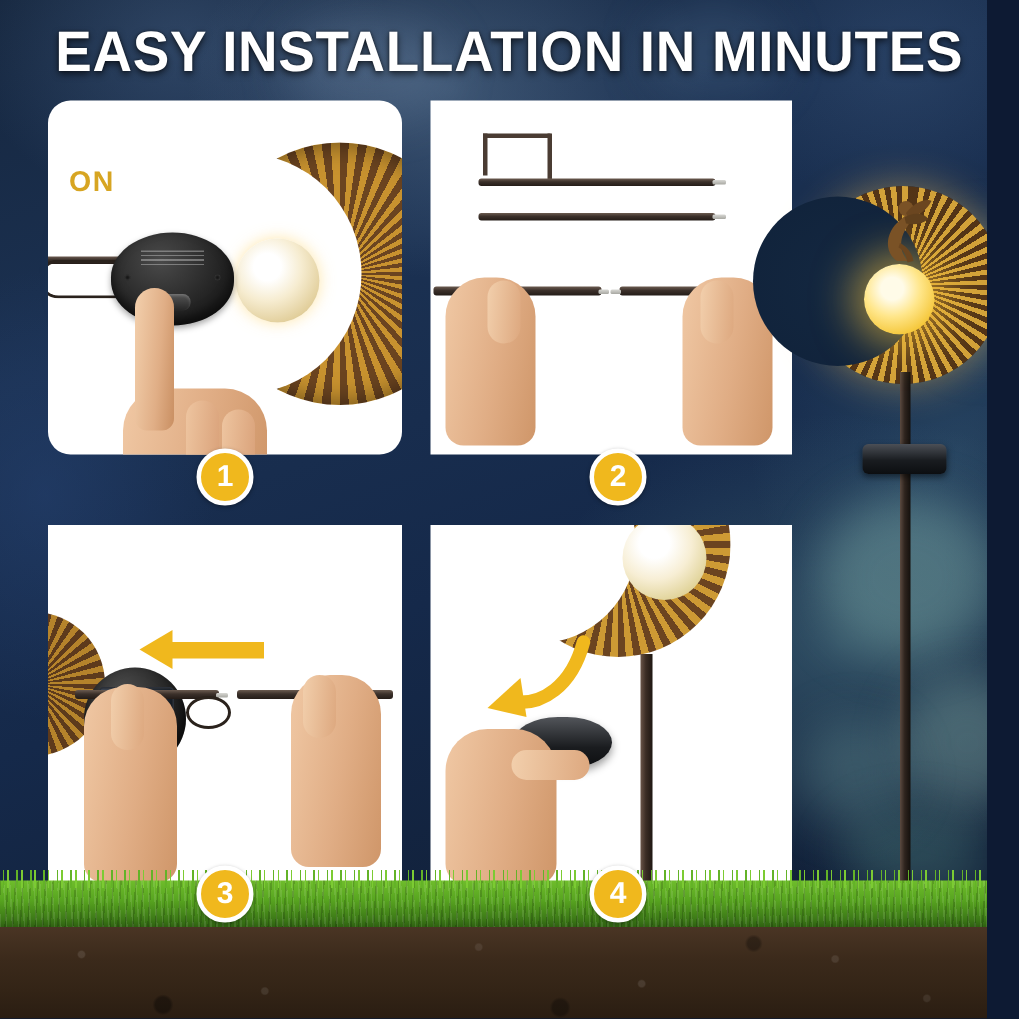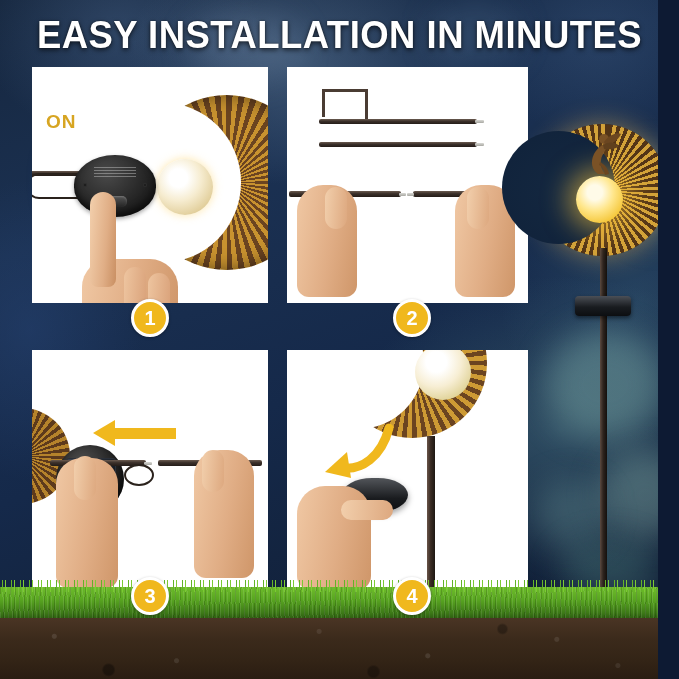--- a/index.html
+++ b/index.html
@@ -37,21 +37,21 @@
     position:absolute;left:0;top:14px;width:679px;text-align:center;
     font-size:38px;font-weight:bold;letter-spacing:.5px;
     color:#ffffff;font-family:"Liberation Sans", sans-serif;
     transform:scaleX(.96);
     text-shadow:0 2px 5px rgba(0,0,0,.65), 0 0 2px rgba(0,0,0,.5);
     white-space:nowrap;
   }
 
   
   .panel{position:absolute;background:#ffffff;overflow:hidden;}
-  #p1{left:32px;top:67px;width:236px;height:236px;}
+  #p1{left:32px;top:67px;width:236px;height:236px;border-radius:15px;}
   #p2{left:287px;top:67px;width:241px;height:236px;}
   #p3{left:32px;top:350px;width:236px;height:250px;}
   #p4{left:287px;top:350px;width:241px;height:250px;}
 
   
   .badge{
     position:absolute;width:38px;height:38px;border-radius:50%;
     background:#f0b81d;border:3px solid #ffffff;
     box-sizing:border-box;color:#ffffff;font-weight:bold;font-size:20px;
     display:flex;align-items:center;justify-content:center;

